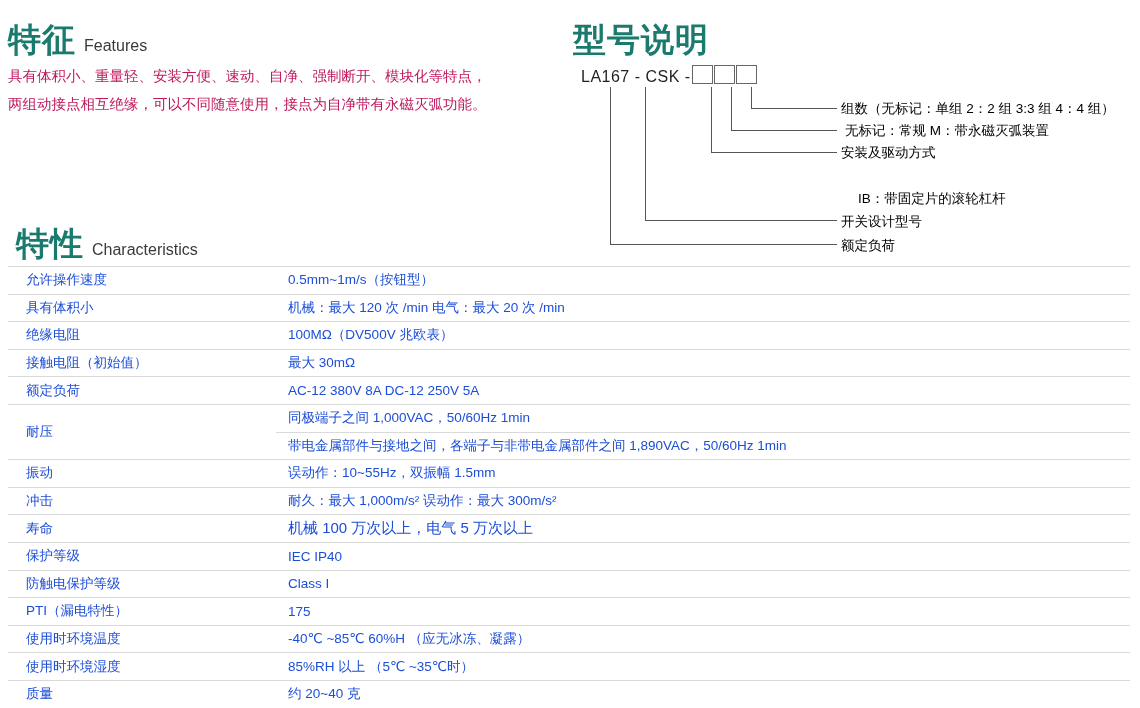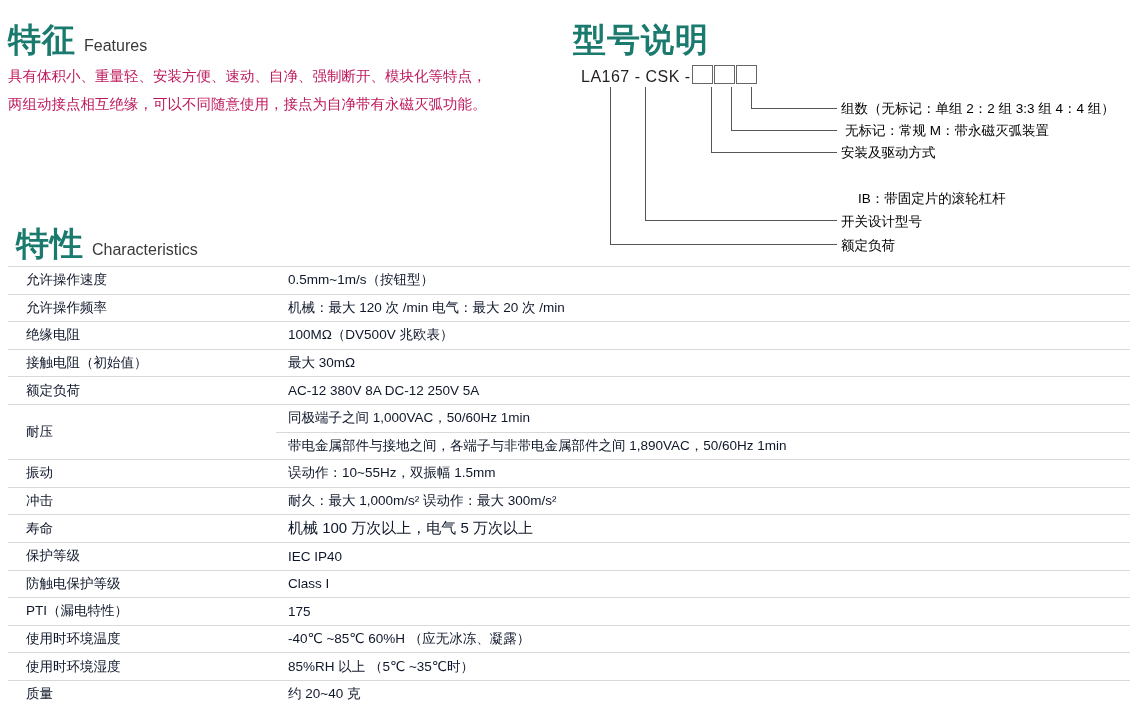--- a/index.html
+++ b/index.html
@@ -92,21 +92,21 @@
   }
 
   
   #char-table {
     position: absolute;
     left: 8px;
     top: 266px;
     width: 1122px;
     border-collapse: collapse;
     font-size: 13.5px;
-    color: #0f172a;
+    color: #1d4ed8;
   }
   #char-table td {
     border-top: 1px solid #d9d9d9;
     border-bottom: 1px solid #d9d9d9;
     padding: 0 0 0 14px;
     height: 26.6px;
     vertical-align: middle;
   }
   #char-table tr td.label {
     width: 250px;
@@ -168,21 +168,21 @@
   <span class="cn">特性</span><span class="en">Characteristics</span>
 </div>
 
 <table id="char-table">
   <tbody>
     <tr>
       <td class="label">允许操作速度</td>
       <td class="value">0.5mm~1m/s（按钮型）</td>
     </tr>
     <tr>
-      <td class="label">允许操作频率</td>
+      <td class="label">具有体积小</td>
       <td class="value">机械：最大 120 次 /min  电气：最大 20 次 /min</td>
     </tr>
     <tr>
       <td class="label">绝缘电阻</td>
       <td class="value">100MΩ（DV500V 兆欧表）</td>
     </tr>
     <tr>
       <td class="label">接触电阻（初始值）</td>
       <td class="value">最大 30mΩ</td>
     </tr>

